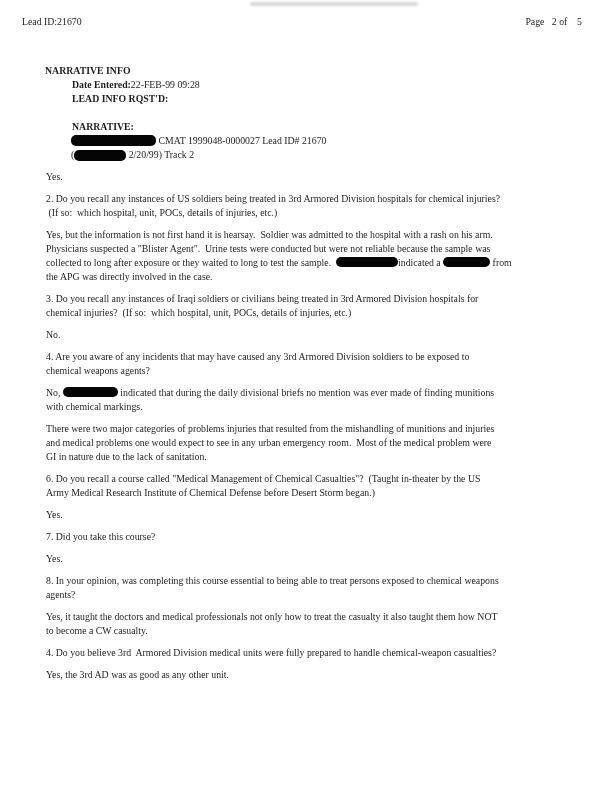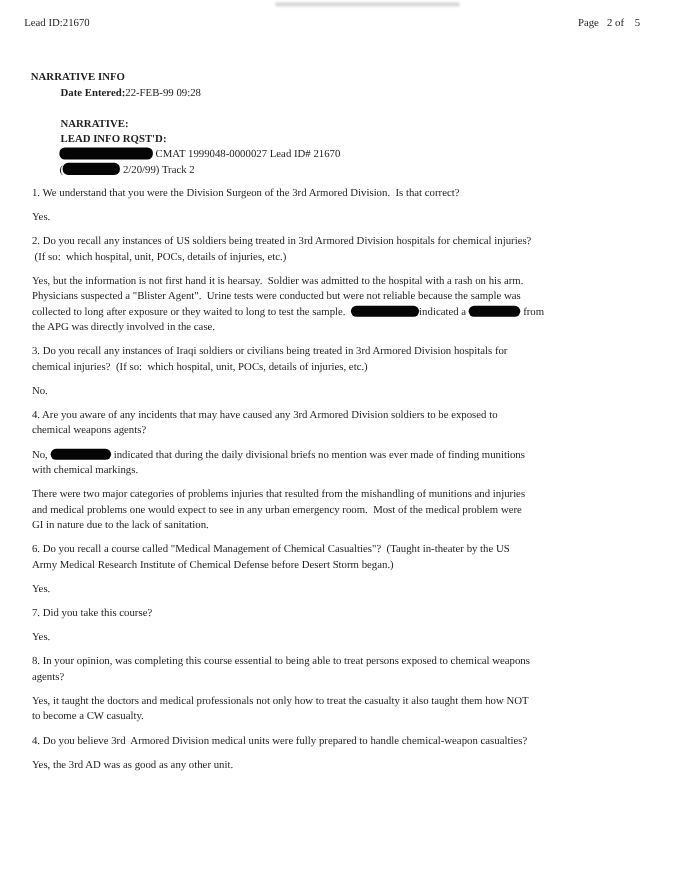--- a/index.html
+++ b/index.html
@@ -12,21 +12,21 @@
     color:#1e1e1e;
     font-size:9.8px;
     line-height:14px;
   }
   .top-smudge{
     position:absolute;left:250px;top:2px;width:168px;height:4px;
     background:#b9b9b9;opacity:.55;filter:blur(1px);border-radius:2px;
   }
   .hdr-left{position:absolute;left:22px;top:15px;}
   .hdr-right{position:absolute;right:30px;top:15px;white-space:pre;margin-left:28px;}
-  .content{position:absolute;left:28px;top:64px;width:548px;}
+  .content{position:absolute;left:45px;top:64px;width:548px;}
   .bold{font-weight:bold;}
   .indent{margin-left:27px;}
   .narr-heading{margin-top:14px;}
   .narr-lines{margin-bottom:7px;margin-left:1px;}
   p{margin:0 0 8px 1px;white-space:pre-wrap;}
   .line{white-space:pre-wrap;margin-left:1px;padding-left:24px;}
   .redact{
     display:inline-block;
     background:#050505;
     height:10px;
@@ -46,30 +46,29 @@
 <div class="page">
   <div class="top-smudge"></div>
 
   <span class="hdr-left">Lead ID:21670</span>
   <span class="hdr-right">Page   2 of    5</span>
 
   <div class="content">
 
     <div class="bold">NARRATIVE INFO</div>
     <div class="indent"><span class="bold">Date Entered:</span><span>22-FEB-99 09:28</span></div>
+    <div class="indent bold">LEAD INFO RQST'D:</div>
+
     <div class="indent bold narr-heading">NARRATIVE:</div>
-
-    <div class="indent bold">LEAD INFO RQST'D:</div>
 
     <div class="narr-lines">
       <div class="line"><span class="redact r85"></span><span> CMAT 1999048-0000027 Lead ID# 21670</span></div>
       <div class="line"><span>(</span><span class="redact r52"></span><span> 2/20/99) Track 2</span></div>
     </div>
 
-    <p>1. We understand that you were the Division Surgeon of the 3rd Armored Division.  Is that correct?</p>
     <p>Yes.</p>
 
     <p>2. Do you recall any instances of US soldiers being treated in 3rd Armored Division hospitals for chemical injuries?
  (If so:  which hospital, unit, POCs, details of injuries, etc.)</p>
     <p><span>Yes, but the information is not first hand it is hearsay.  Soldier was admitted to the hospital with a rash on his arm.
 Physicians suspected a "Blister Agent".  Urine tests were conducted but were not reliable because the sample was
 collected to long after exposure or they waited to long to test the sample.  </span><span class="redact r62"></span><span>indicated a </span><span class="redact r47"></span><span> from
 the APG was directly involved in the case.</span></p>
 
     <p>3. Do you recall any instances of Iraqi soldiers or civilians being treated in 3rd Armored Division hospitals for

